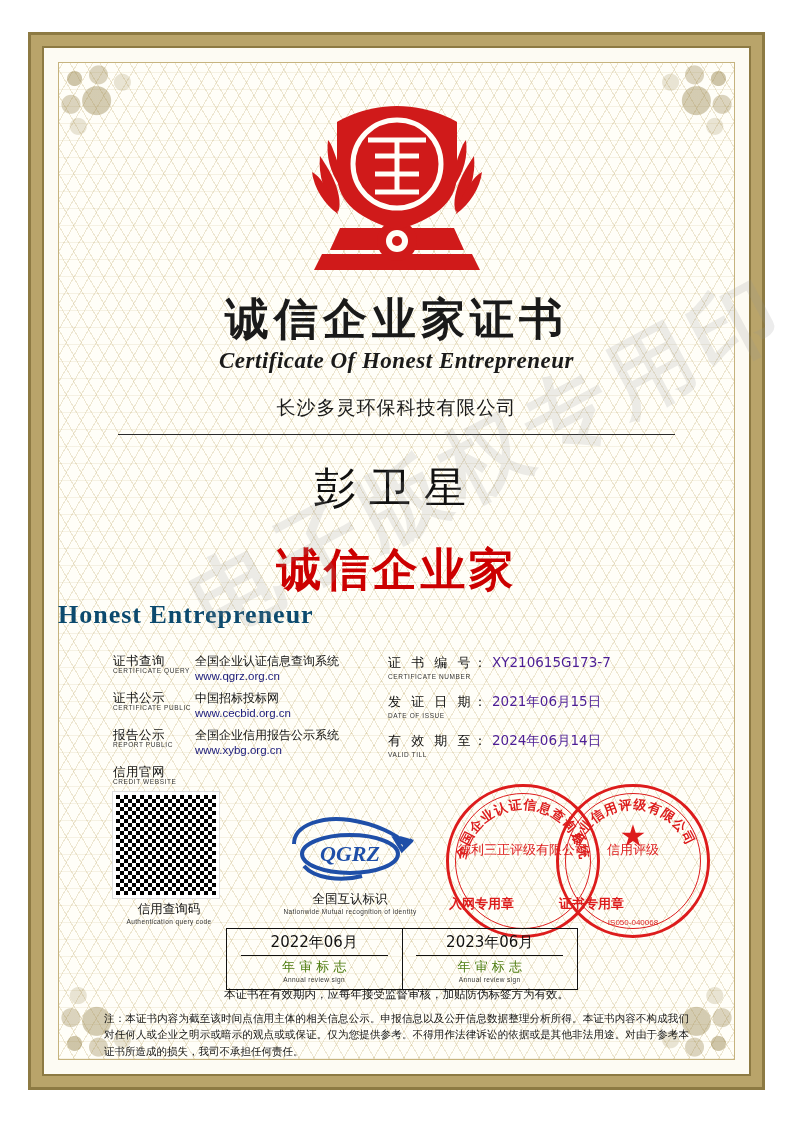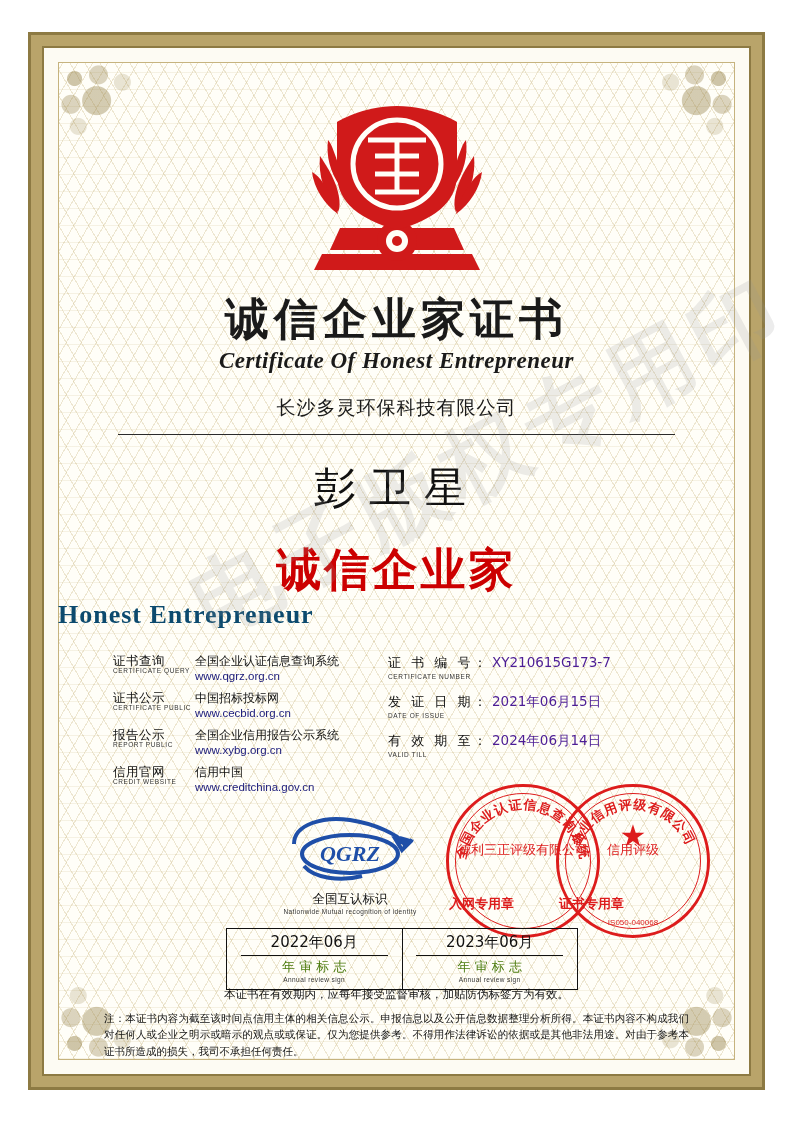--- a/index.html
+++ b/index.html
@@ -518,24 +518,20 @@
         <div class="info-val">
           <span>全国企业信用报告公示系统</span><br>
           <span class="url">www.xybg.org.cn</span>
         </div>
       </div>
       <div class="info-row">
         <div class="info-label">
           <span class="lab-cn">信用官网</span>
           <span class="lab-en">CREDIT WEBSITE</span>
         </div>
-        <div class="info-val">
-          <span>信用中国</span><br>
-          <span class="url">www.creditchina.gov.cn</span>
-        </div>
       </div>
     </div>
 
     <div class="info-right">
       <div class="ir-row">
         <div class="ir-label">
           <span class="lab-cn">证 书 编 号：</span>
           <span class="lab-en">CERTIFICATE NUMBER</span>
         </div>
         <div class="ir-val">XY210615G173-7</div>
@@ -549,20 +545,27 @@
       </div>
       <div class="ir-row">
         <div class="ir-label">
           <span class="lab-cn">有 效 期 至：</span>
           <span class="lab-en">VALID TILL</span>
         </div>
         <div class="ir-val">2024年06月14日</div>
       </div>
     </div>
 
+    <div class="qr-box">
+      <div class="qr-img"></div>
+      <div class="cap">
+        <span class="c1">信用查询码</span>
+        <span class="c2">Authentication query code</span>
+      </div>
+    </div>
 
     <div class="qgrz-box">
       <svg width="140" height="74" viewBox="0 0 140 74">
         <path d="M14 34 C14 14 44 6 70 10 C96 14 116 24 126 34 L116 30 L122 40 L132 30 L126 34" fill="none" stroke="#1f4fa8" stroke-width="4"></path>
         <path d="M120 26 L134 30 L124 40 Z" fill="#1f4fa8"></path>
         <ellipse cx="70" cy="44" rx="48" ry="19" fill="none" stroke="#1f4fa8" stroke-width="4"></ellipse>
         <text x="70" y="51" text-anchor="middle" font-family="Liberation Serif, serif" font-size="22" font-weight="bold" font-style="italic" fill="#1f4fa8">QGRZ</text>
         <path d="M24 56 C34 68 60 72 82 66" fill="none" stroke="#1f4fa8" stroke-width="4"></path>
       </svg>
       <div class="cap">

